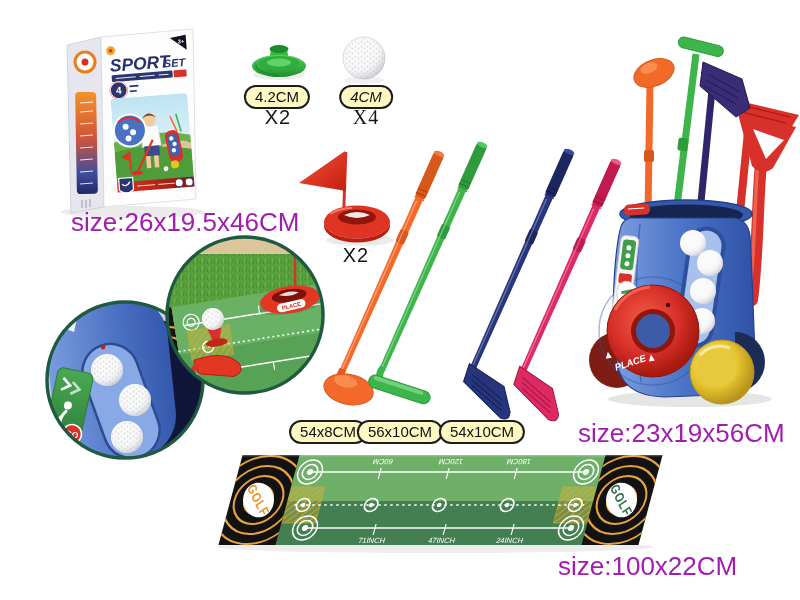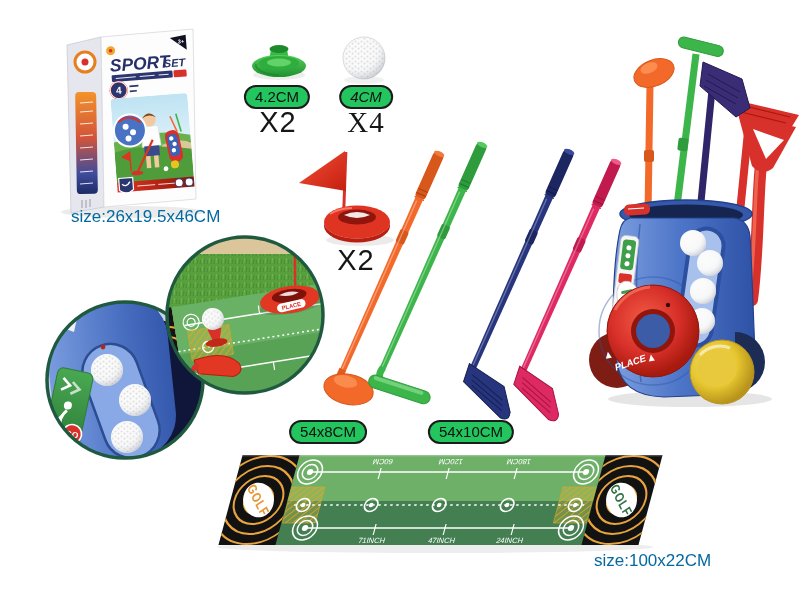--- a/index.html
+++ b/index.html
@@ -1,25 +1,25 @@
 <!DOCTYPE html>
 <html><head>
 <meta charset="utf-8">
 <style>
   html,body{margin:0;padding:0;background:#fff;}
   .scene{position:relative;width:800px;height:600px;background:#ffffff;overflow:hidden;
          font-family:"Liberation Sans",sans-serif;}
   .scene svg{position:absolute;left:0;top:0;}
   svg text{font-family:"Liberation Sans",sans-serif;}
-  .pill{position:absolute;transform:translateX(-50%);display:inline-block;background:#22c55e;
+  .pill{position:absolute;transform:translateX(-50%);display:inline-block;background:#fef9c3;
         border:2px solid #1c1c1c;border-radius:13px;padding:0 9px;height:20px;line-height:20px;
         font-size:15px;font-weight:500;color:#111;white-space:nowrap;}
-  .qty{position:absolute;transform:translateX(-50%);font-size:29px;color:#161616;
+  .qty{position:absolute;transform:translateX(-50%);font-size:20px;color:#161616;
        letter-spacing:1px;}
-  .sizelabel{position:absolute;font-size:17px;color:#0369a1;white-space:nowrap;}
+  .sizelabel{position:absolute;font-size:26px;color:#a21caf;white-space:nowrap;}
 </style>
 </head>
 <body>
 
 <div class="scene">
 <svg width="800" height="600" viewBox="0 0 800 600">
   <defs>
     <linearGradient id="bagG" gradientUnits="userSpaceOnUse" x1="612" y1="0" x2="760" y2="0">
       <stop offset="0" stop-color="#7d9fe0"></stop>
           <stop offset="0.45" stop-color="#4e76c8"></stop>
@@ -564,15 +564,17 @@
   </g>
 </svg>
 
 <div class="sizelabel" style="left:71px;top:207px;">size:26x19.5x46CM</div>
 <div class="pill" style="left:277px;top:85px;">4.2CM</div>
 <div class="pill" style="left:366px;top:85px;font-style:italic;">4CM</div>
 <div class="qty" style="left:278px;top:106px;">X2</div>
 <div class="qty" style="left:366px;top:106px;font-family:Liberation Serif, serif;">X4</div>
 <div class="qty" style="left:356px;top:244px;">X2</div>
 <div class="pill" style="left:328px;top:420px;">54x8CM</div>
-<div class="pill" style="left:471px;top:420px;">54x10CM</div>
-<div class="sizelabel" style="left:558px;top:551px;margin-left:36px;">size:100x22CM</div>
+<div class="pill" style="left:400px;top:420px;">56x10CM</div>
+<div class="pill" style="left:482px;top:420px;">54x10CM</div>
+<div class="sizelabel" style="left:578px;top:418px;">size:23x19x56CM</div>
+<div class="sizelabel" style="left:558px;top:551px;">size:100x22CM</div>
 </div>
 
 </body></html>

